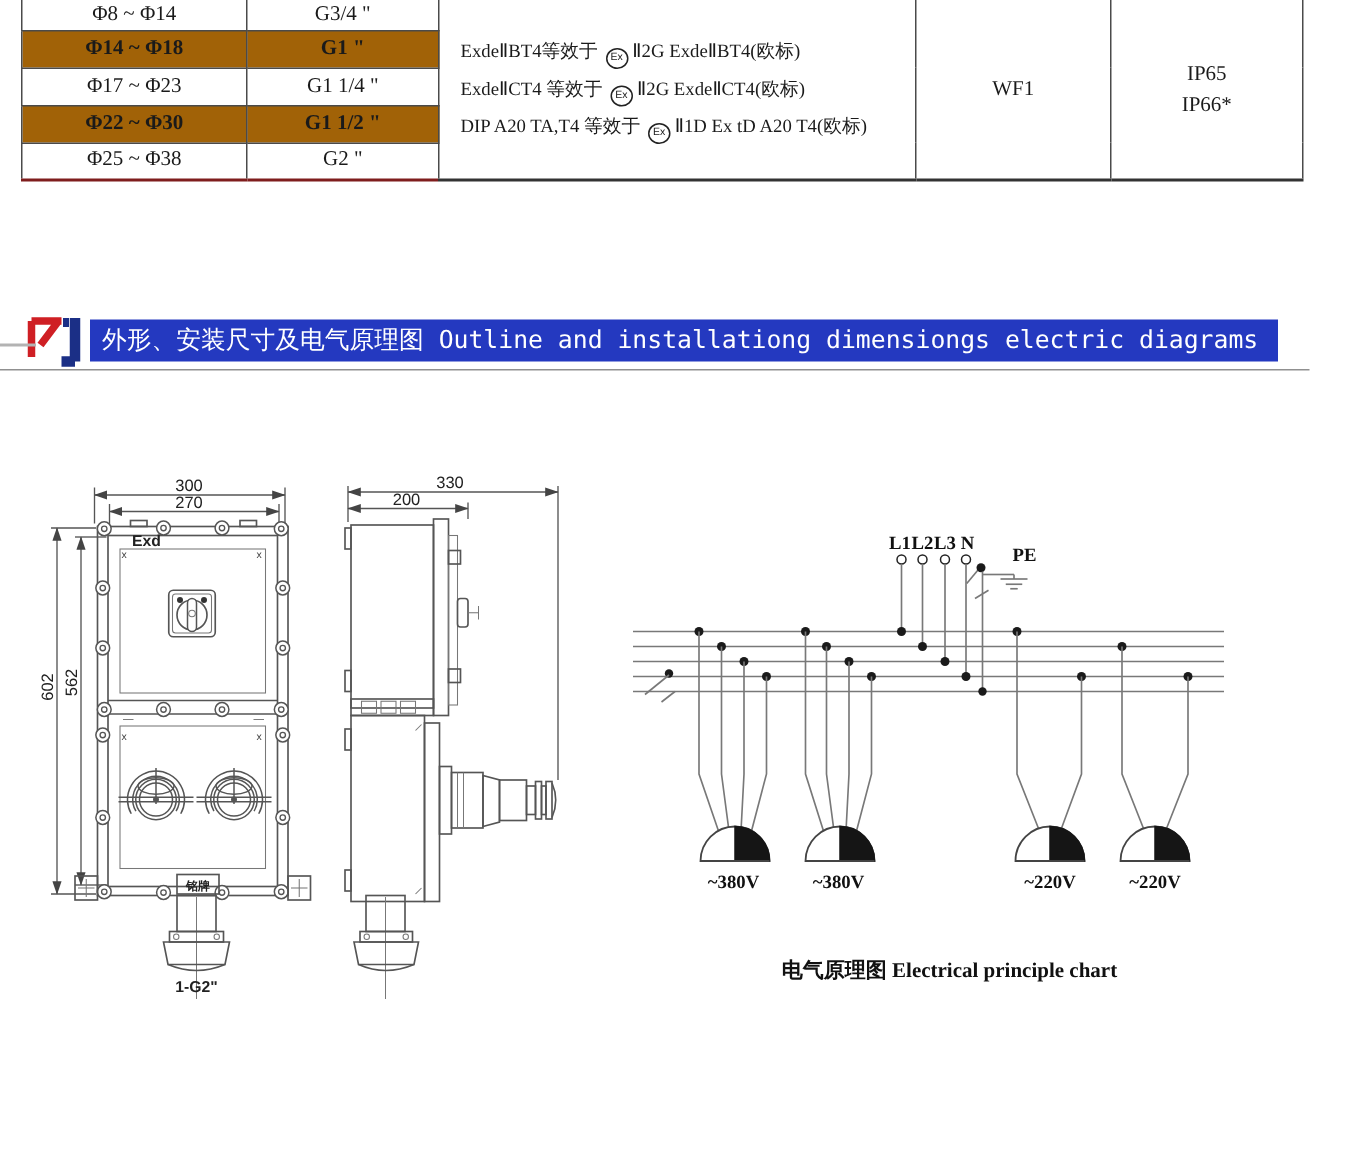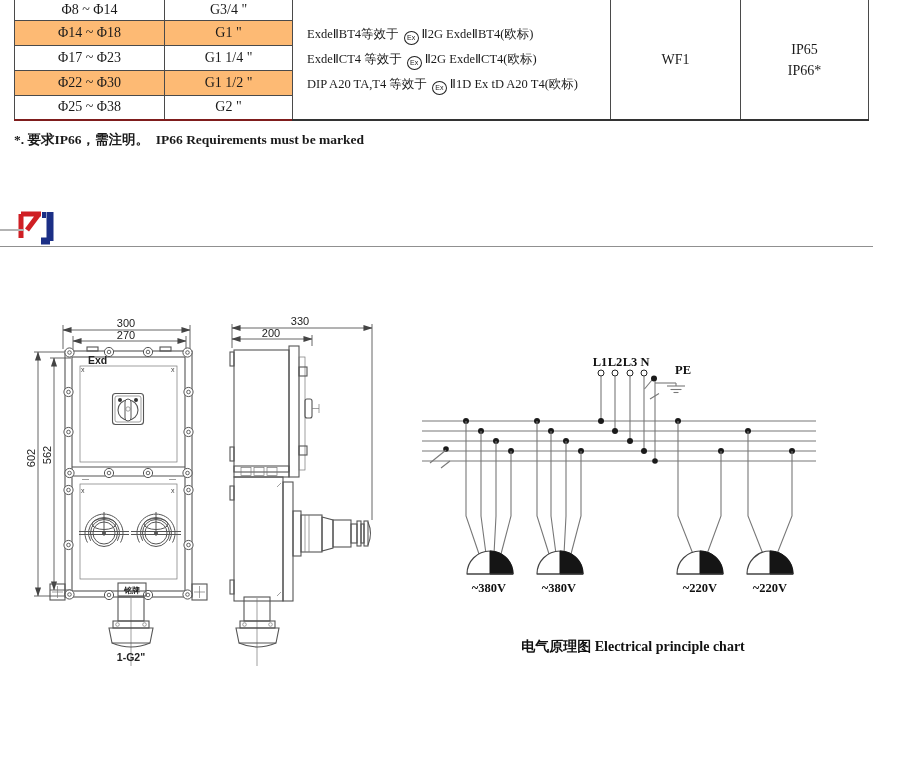--- a/index.html
+++ b/index.html
@@ -8,21 +8,21 @@
 
   
   .spec-table{position:absolute;left:14px;top:0;width:854px;border-collapse:collapse;
               font-size:14px;table-layout:fixed;}
   .spec-table td{border:1px solid #4a4a4a;text-align:center;vertical-align:middle;padding:0;}
   .spec-table tr:first-child td{border-top:none;}
   .spec-table tr{height:25px;}
   .spec-table tr:first-child{height:20px;}
   .spec-table tr:last-child td{border-bottom:2px solid #7f1d1d;}
   .spec-table td[rowspan]{border-bottom:2px solid #333;background:#fff;}
-  .row-gray td{background:#fdba74;}
+  .row-gray td{background:#a16207;font-weight:bold;}
   .c-cert{text-align:left !important;padding-left:14px !important;font-size:12.5px;}
   .cert-line{line-height:25px;white-space:nowrap;}
   .exmark{display:inline-flex;align-items:center;justify-content:center;
           width:13px;height:12px;border:1px solid #222;border-radius:50%;
           font-size:7px;font-family:"Liberation Sans",sans-serif;
           margin:0 3px 0 5px;vertical-align:-2px;line-height:1;}
   .c-ip div{line-height:21px;font-family:Liberation Serif, serif;}
 
   
   .note{position:absolute;left:14px;top:131px;font-size:13.5px;font-weight:bold;
@@ -87,28 +87,30 @@
         <td>Φ22 ~ Φ30</td>
         <td>G1 1/2 "</td>
       </tr>
       <tr>
         <td>Φ25 ~ Φ38</td>
         <td>G2 "</td>
       </tr>
     </tbody>
   </table>
 
-  <div class="note">*. 要求IP66，需注明。  IP66 Requirements must be marked</div>
 
   <svg class="logo" width="44" height="46" viewBox="0 0 44 46">
     <path d="M9,11 H29 M27,11 L15,27 M9,11 V35" stroke="#cf1f24" stroke-width="5" fill="none"></path>
     <rect x="30" y="9" width="4" height="6" fill="#1b2f86"></rect>
     <path d="M38,9 V38 M38,38 H29" stroke="#1b2f86" stroke-width="7" fill="none"></path>
   </svg>
   <div class="rule-a"></div>
+  <div class="banner">
+    <span>外形、安装尺寸及电气原理图 Outline and installationg dimensiongs electric diagrams</span>
+  </div>
   <div class="rule-b"></div>
 
   <svg class="drawings" width="900" height="380" viewBox="0 300 900 380">
     <defs>
       <marker id="ar" viewBox="0 0 10 10" refX="9.5" refY="5" markerWidth="10" markerHeight="10" orient="auto-start-reverse">
         <path d="M0,1.6 L10,5 L0,8.4 z" fill="#444"></path>
       </marker>
       <g id="bolt">
         <circle r="4.6" fill="#fff" stroke="#555" stroke-width="1"></circle>
         <circle r="1.8" fill="none" stroke="#555" stroke-width="0.9"></circle>

